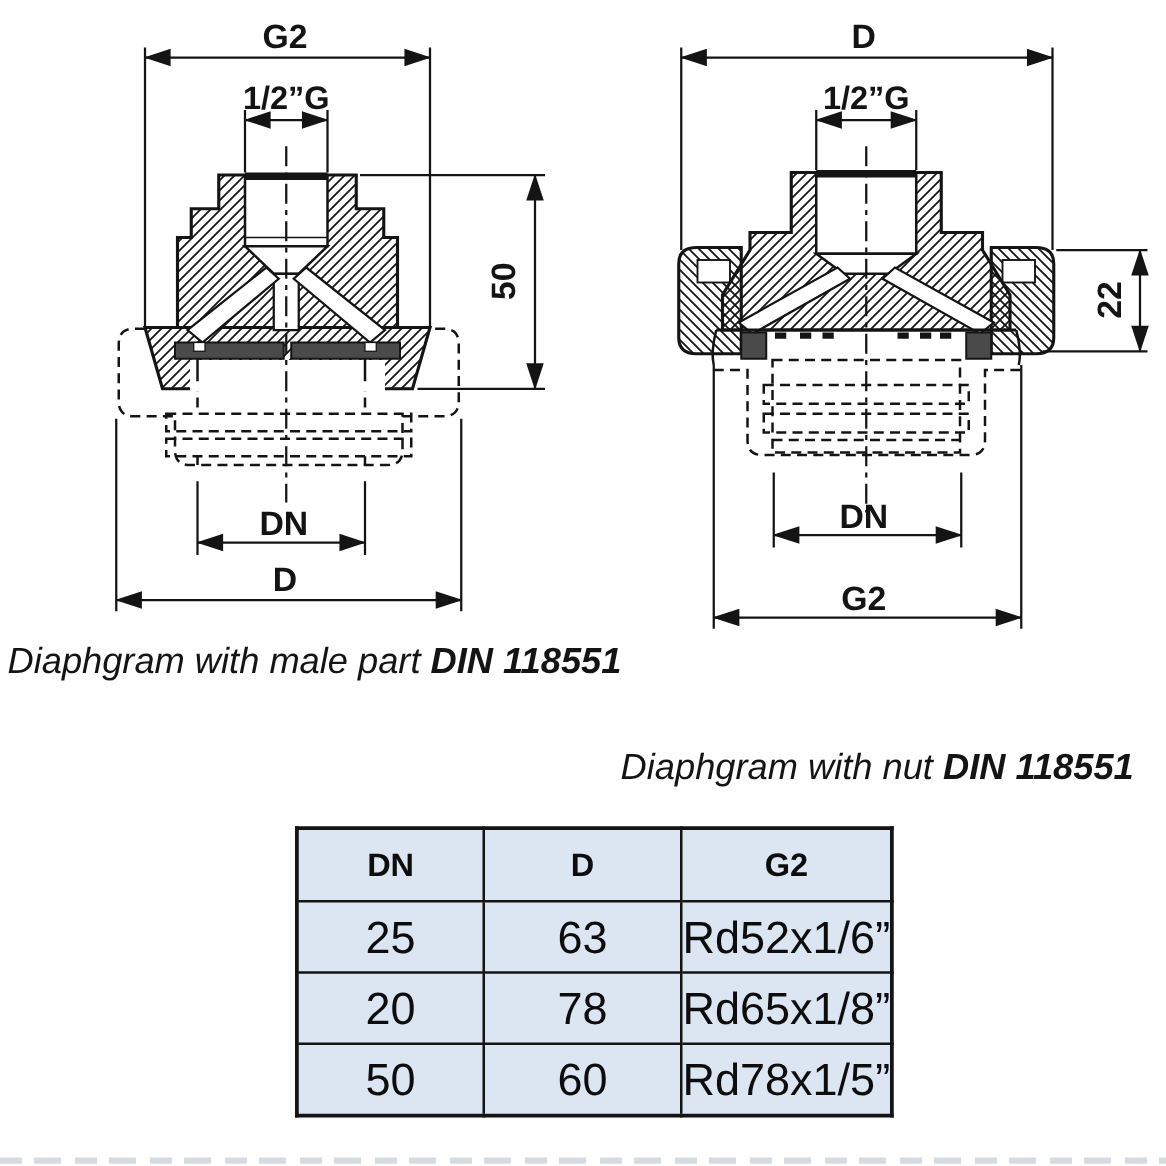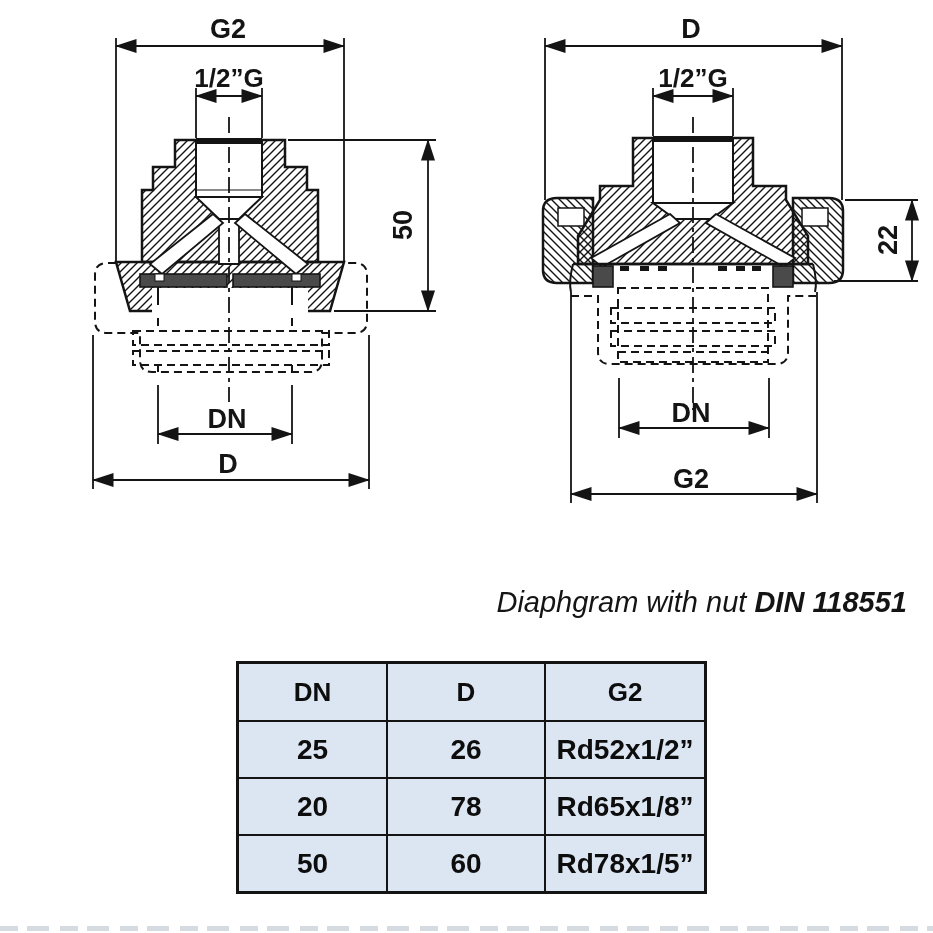--- a/index.html
+++ b/index.html
@@ -4,27 +4,27 @@
 <style>
   html,body{margin:0;padding:0;background:#ffffff;}
   #page{position:relative;width:933px;height:933px;background:#ffffff;overflow:hidden;
         font-family:"Liberation Sans",sans-serif;color:#141414;}
   #draw-svg{position:absolute;left:0;top:0;}
   .dimtext{font-family:"Liberation Sans",sans-serif;font-weight:bold;font-size:27px;fill:#141414;}
   .dimtext-sm{font-family:"Liberation Sans",sans-serif;font-weight:bold;font-size:26px;fill:#141414;}
   .caption{position:absolute;font-style:italic;font-size:29px;color:#141414;white-space:nowrap;}
   .caption b{font-weight:bold;font-style:italic;}
   #caption-left{left:6px;top:513px;}
-  #caption-right{right:26px;top:586px;}
+  #caption-right{right:26px;top:598px;}
   #spec-table{position:absolute;left:236px;top:661px;border-collapse:collapse;table-layout:fixed;
               border:3px solid #141414;}
   #spec-table td,#spec-table th{border:2px solid #141414;background:#dce6f2;text-align:center;
               vertical-align:middle;padding:0;color:#0d0d0d;}
   #spec-table th{font-size:26px;font-weight:bold;height:56px;}
-  #spec-table td{font-size:28px;font-weight:bold;height:55px;}
+  #spec-table td{font-size:36px;font-weight:normal;height:55px;}
   .col-dn{width:147px;} .col-d{width:156px;} .col-g2{width:158px;}
   #bottom-strip{position:absolute;left:0;top:926px;width:933px;height:5px;
      background:repeating-linear-gradient(90deg,#d5dbe0 0 18px,#ffffff 18px 27px,#d5dbe0 27px 49px,#ffffff 49px 60px);}
 </style>
 </head>
 <body>
 
 <div id="page">
 
 <svg id="draw-svg" width="933" height="510" viewBox="0 0 933 510">
@@ -185,34 +185,35 @@
 
     <g stroke="#141414" stroke-width="1.8">
       <line x1="571" y1="292" x2="571" y2="503"></line>
       <line x1="817" y1="292" x2="817" y2="503"></line>
       <line x1="571" y1="494" x2="817" y2="494" marker-start="url(#arr)" marker-end="url(#arr)"></line>
     </g>
     <text class="dimtext" x="691" y="488" text-anchor="middle">G2</text>
   </g>
 </svg>
 
+<div id="caption-left" class="caption"><span>Diaphgram with male part </span><b>DIN 118551</b></div>
 
 <div id="caption-right" class="caption"><span>Diaphgram with nut </span><b>DIN 118551</b></div>
 
 <table id="spec-table">
   <tbody>
         <tr>
     <th class="col-dn">DN</th>
     <th class="col-d">D</th>
     <th class="col-g2">G2</th>
   </tr>
   <tr>
     <td>25</td>
-    <td>26</td>
-    <td>Rd52x1/2”</td>
+    <td>63</td>
+    <td>Rd52x1/6”</td>
   </tr>
   <tr>
     <td>20</td>
     <td>78</td>
     <td>Rd65x1/8”</td>
   </tr>
   <tr>
     <td>50</td>
     <td>60</td>
     <td>Rd78x1/5”</td>

